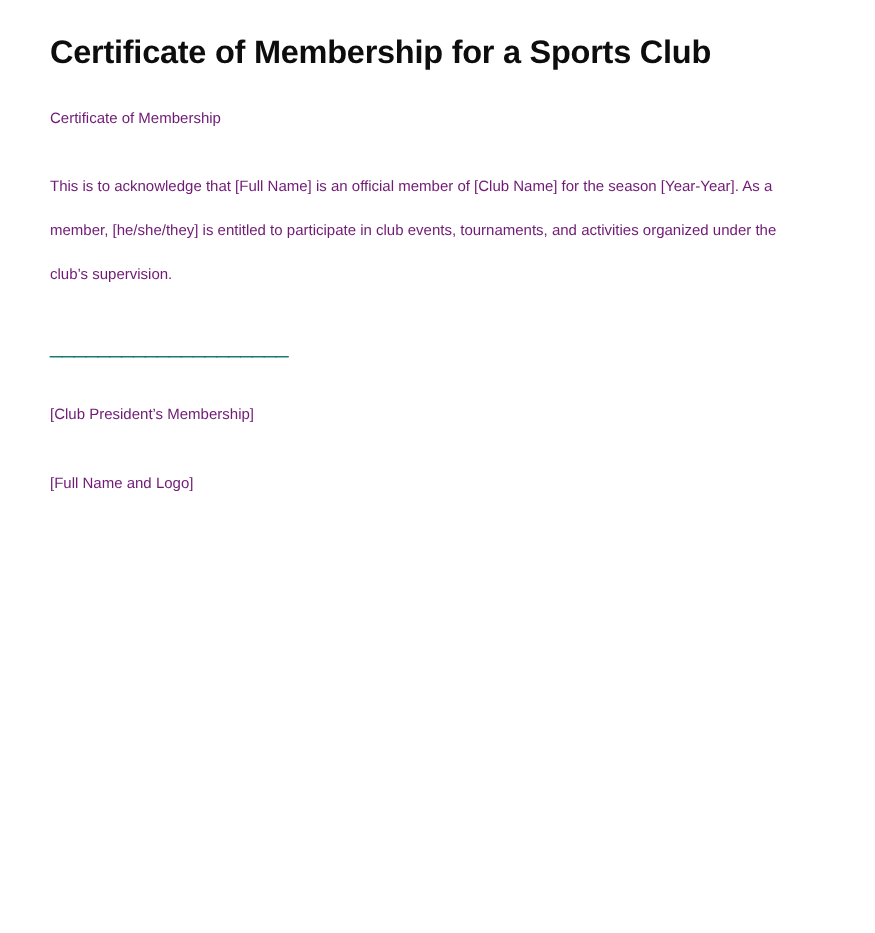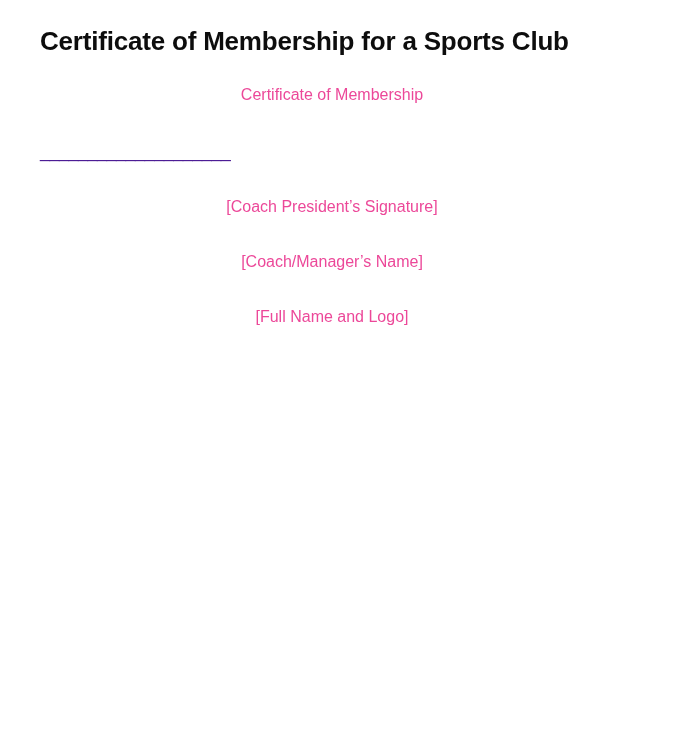--- a/index.html
+++ b/index.html
@@ -35,64 +35,63 @@
   }
 
   .doc-body {
     max-width: 584px;
   }
 
   .para {
     margin: 0;
     padding: 0;
     font-family: "Liberation Sans", sans-serif;
-    font-size: 16px;
+    font-size: 12px;
     line-height: 35px;
     font-weight: 400;
-    color: #ec4899;
-    text-align: center;
+    color: #701a75;
   }
 
   .para-subtitle {
     margin-top: 19px;
   }
 
   .para-gap {
     margin-top: 20px;
   }
 
   .sig-rule {
     margin: 0;
     padding: 0;
     margin-top: 22px;
     font-family: "Liberation Sans", sans-serif;
     font-size: 18px;
     line-height: 35px;
     font-weight: 400;
-    color: #4c1d95;
+    color: #0f766e;
     letter-spacing: -0.5px;
     white-space: nowrap;
   }
 </style>
 </head>
 <body>
 
 <div class="document">
 
   <h1 class="doc-title">Certificate of Membership for a Sports Club</h1>
 
   <div class="doc-body">
 
     <p class="para para-subtitle">Certificate of Membership</p>
 
+    <p class="para para-gap">This is to acknowledge that [Full Name] is an official member of [Club Name] for the season [Year-Year]. As a member, [he/she/they] is entitled to participate in club events, tournaments, and activities organized under the club’s supervision.</p>
 
 
 
     <p class="sig-rule">____________________</p>
 
-    <p class="para para-gap">[Coach President’s Signature]</p>
+    <p class="para para-gap">[Club President’s Membership]</p>
 
-    <p class="para para-gap">[Coach/Manager’s Name]</p>
 
     <p class="para para-gap">[Full Name and Logo]</p>
 
   </div>
 </div>
 
 </body></html>

